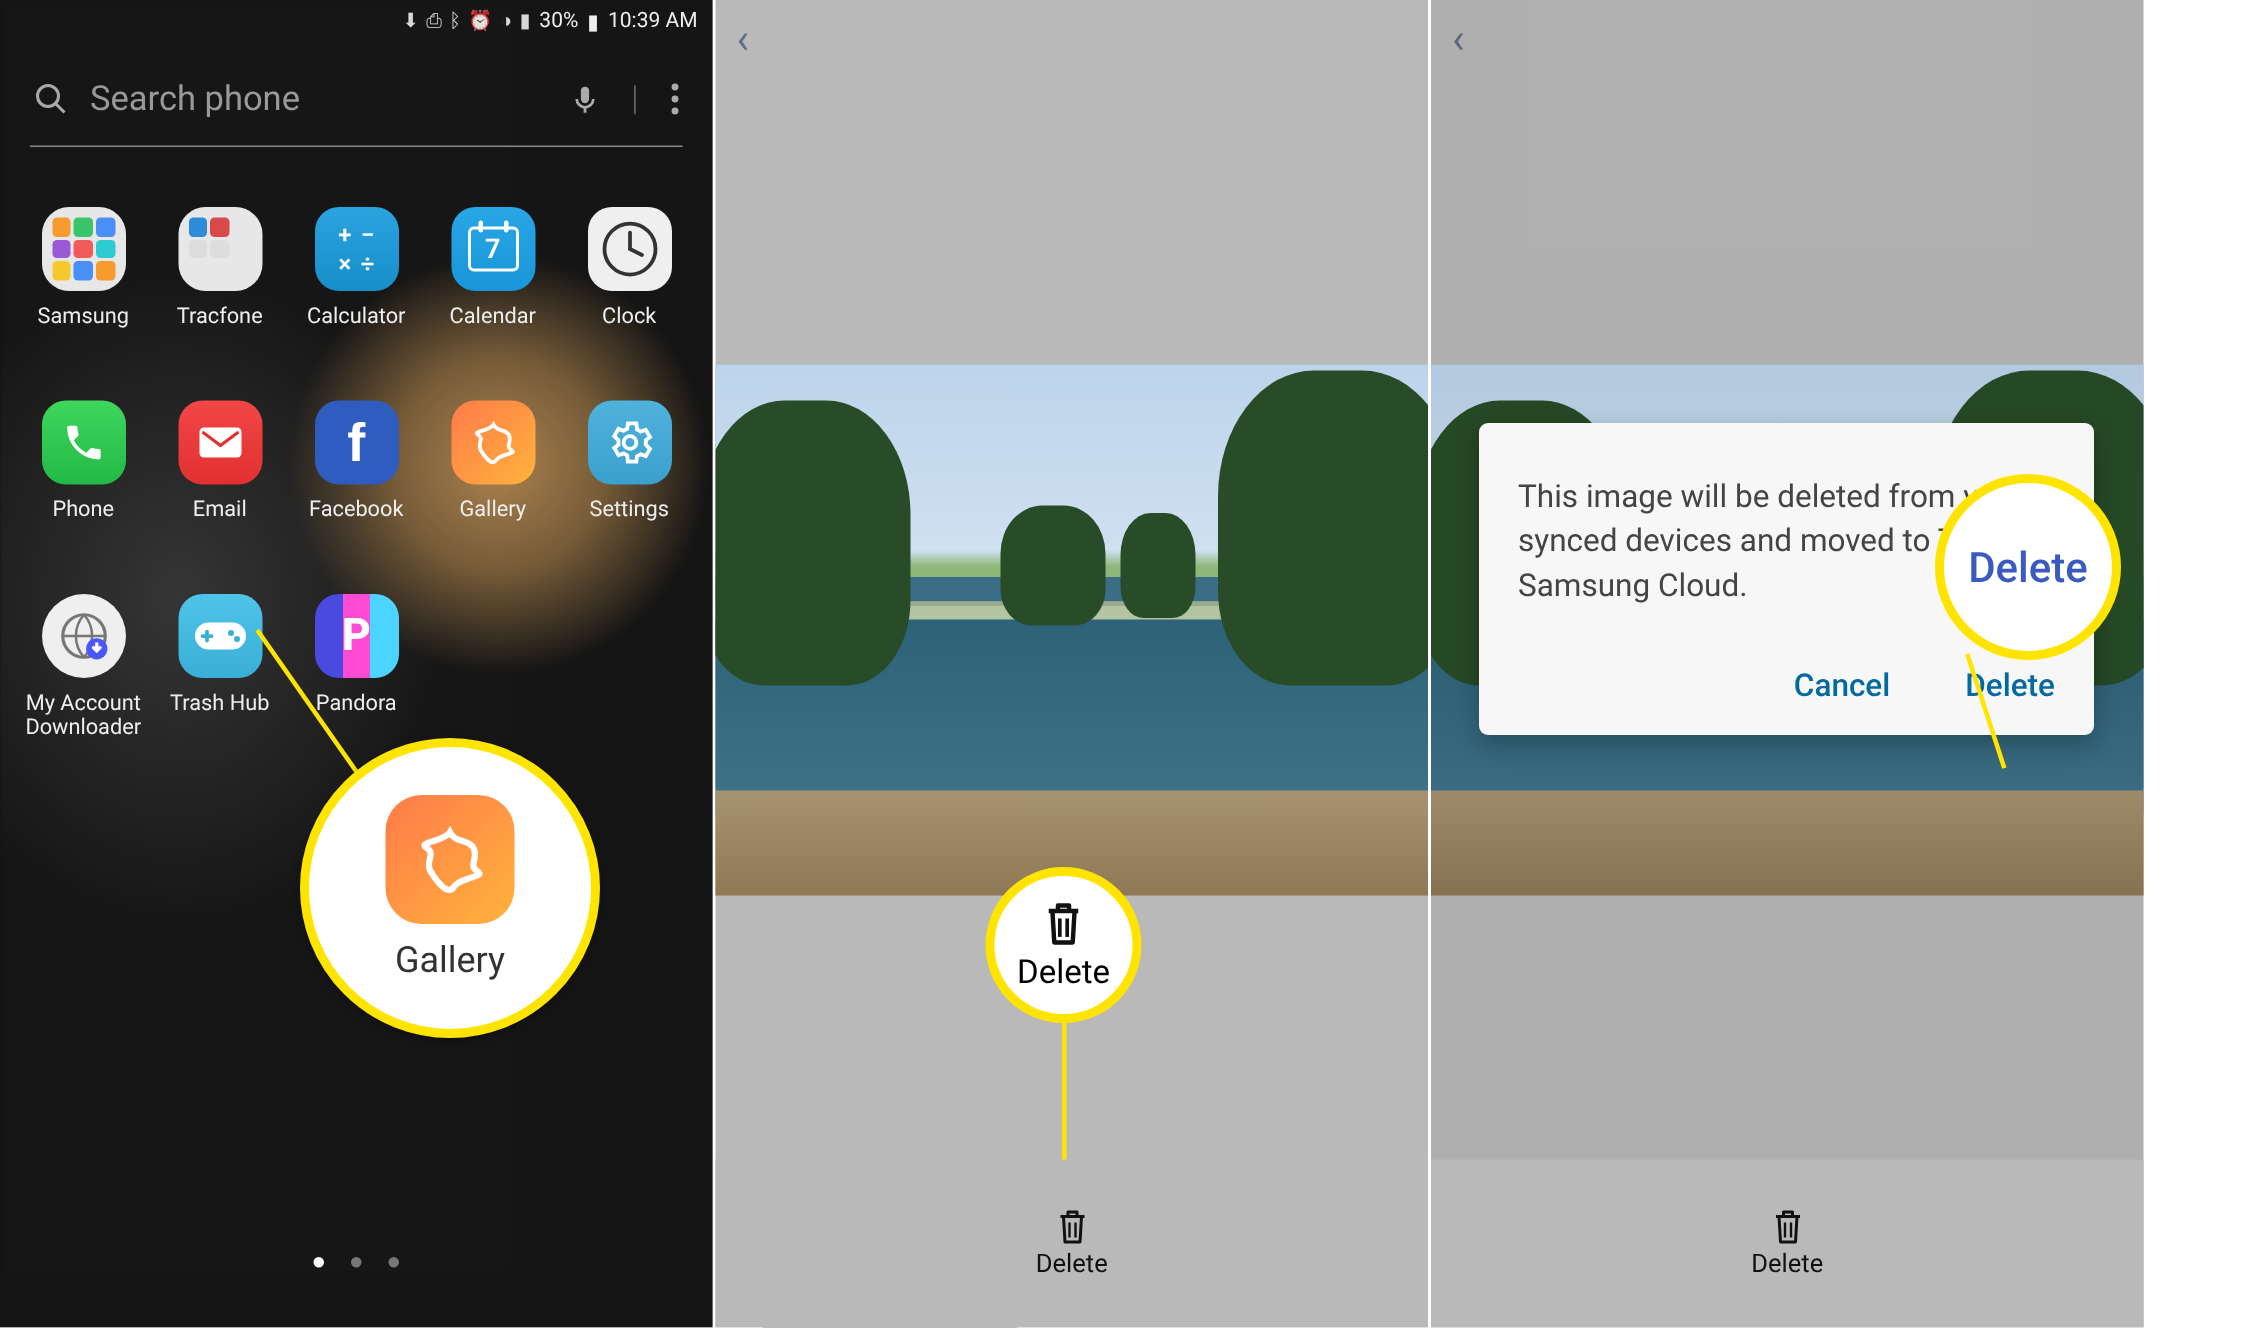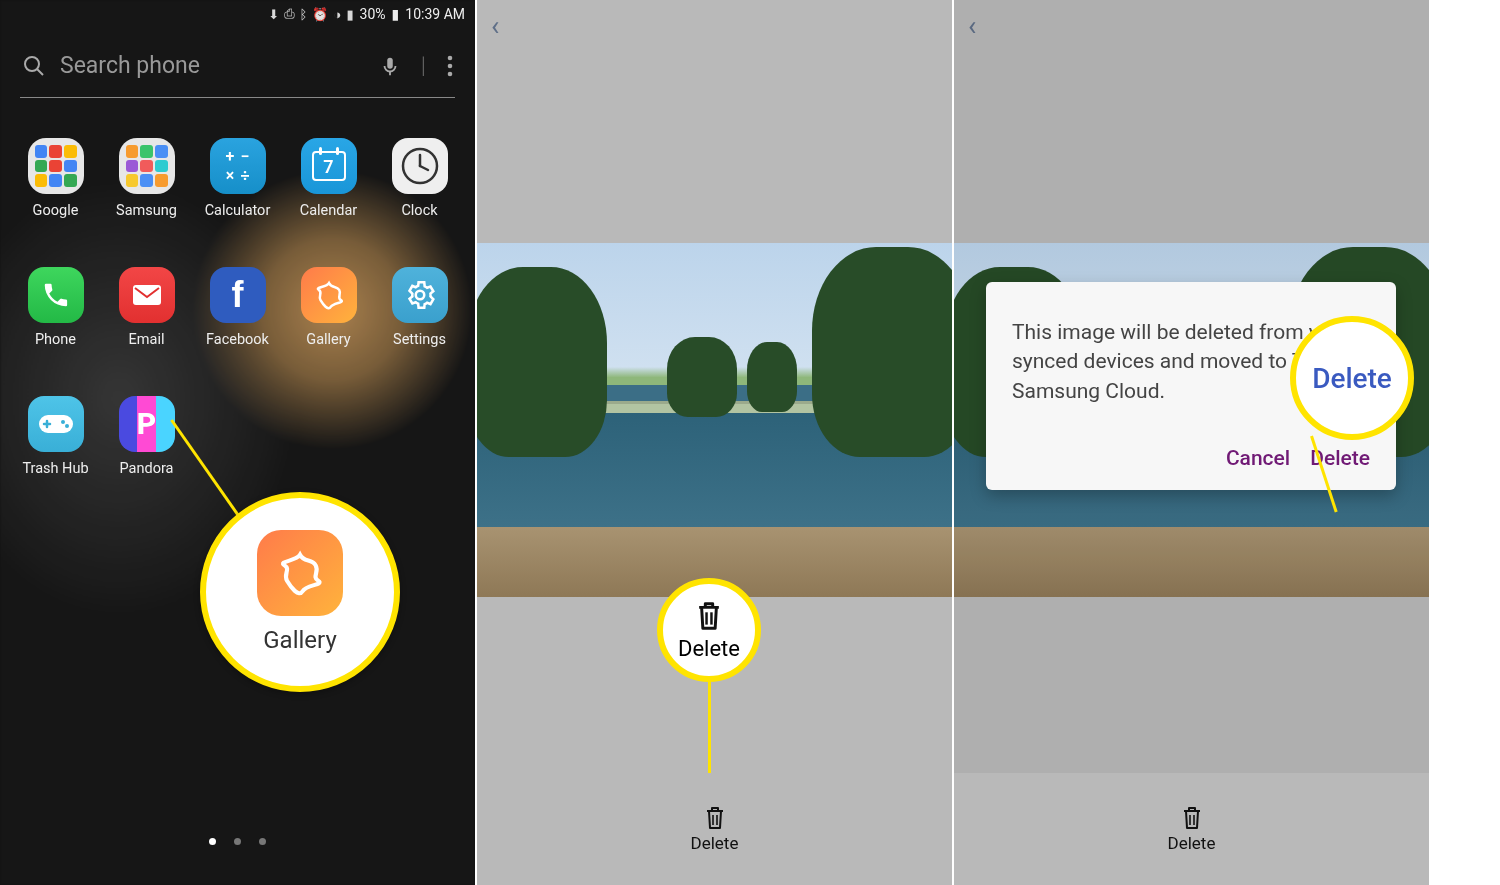--- a/index.html
+++ b/index.html
@@ -146,21 +146,21 @@
   .dim{ position:absolute; inset:0; background:rgba(0,0,0,.05); }
   .dialog{
     position:absolute; left:32px; top:282px; width:410px;
     background:#f7f7f7; border-radius:6px;
     padding: 36px 26px 20px;
     box-shadow:0 6px 16px rgba(0,0,0,.25);
     color:#222;
   }
   .dialog h3{ font-size:24px; font-weight:500; margin-bottom:26px; }
   .dialog p{ font-size:21px; color:#444; line-height:1.4; margin-bottom:40px;}
-  .dialog .actions{ display:flex; justify-content:flex-end; gap:20px; font-size:21px; color:#701a75; font-weight:500;}
+  .dialog .actions{ display:flex; justify-content:flex-end; gap:50px; font-size:21px; color:#0369a1; font-weight:500;}
   .callout-delete3{
     position:absolute; left:336px; top:316px; width:124px;height:124px;border:6px solid #ffe400;
     border-radius:50%; background:#fff; display:flex;align-items:center;justify-content:center;
   }
   .callout-delete3 span{ color:#3a5ac0; font-size:28px; font-weight:500; }
   .line3{ position:absolute; left:356px; top:436px; width:3px; height:80px; background:#ffe400; transform:rotate(-18deg); transform-origin:top; }
 
   .sep{ width:2px; background:#fff; height:885px; }
 
   
@@ -208,50 +208,50 @@
         <circle cx="3" cy="11" r="2.3" fill="#aaa"></circle>
         <circle cx="3" cy="19" r="2.3" fill="#aaa"></circle>
     </svg>
   </div>
 
   <div class="grid">
 
     <div class="app">
       <div class="icon folder">
         <div class="folder-grid">
-          <span style="background:#4285f4"></span>
-            <span style="background:#ea4335"></span>
-            <span style="background:#fbbc05"></span>
-          <span style="background:#34a853"></span>
-            <span style="background:#ea4335"></span>
-            <span style="background:#4285f4"></span>
-          <span style="background:#fbbc05"></span>
-            <span style="background:#4285f4"></span>
-            <span style="background:#34a853"></span>
-        </div>
-      </div>
-      <div class="app-label">Google</div>
-    </div>
-    <div class="app">
-      <div class="icon folder">
-        <div class="folder-grid">
           <span style="background:#f79b2e"></span>
             <span style="background:#3ac46b"></span>
             <span style="background:#4a8ff5"></span>
           <span style="background:#9b59d6"></span>
             <span style="background:#f15b5b"></span>
             <span style="background:#2ecbd0"></span>
           <span style="background:#f7c92e"></span>
             <span style="background:#4a8ff5"></span>
             <span style="background:#f79b2e"></span>
         </div>
       </div>
       <div class="app-label">Samsung</div>
     </div>
     <div class="app">
+      <div class="icon folder">
+        <div class="folder-grid">
+          <span style="background:#2e8bd8"></span>
+            <span style="background:#d84a4a"></span>
+            <span></span>
+          <span style="background:#ddd"></span>
+            <span style="background:#ddd"></span>
+            <span></span>
+          <span></span>
+            <span></span>
+            <span></span>
+        </div>
+      </div>
+      <div class="app-label">Tracfone</div>
+    </div>
+    <div class="app">
       <div class="icon calc">
         <div style="display:grid;grid-template-columns:1fr 1fr;gap:0 6px;font-size:16px;">
           <span>+</span>
             <span>−</span>
             <span>×</span>
             <span>÷</span>
         </div>
       </div>
       <div class="app-label">Calculator</div>
     </div>
@@ -309,20 +309,31 @@
       <div class="app-label">Gallery</div>
     </div>
     <div class="app">
       <div class="icon settings">
         <svg width="34" height="34" viewBox="0 0 24 24">
             <path d="M19.4 13a7.5 7.5 0 000-2l2-1.6-2-3.4-2.4.9a7.5 7.5 0 00-1.7-1L15 3h-4l-.3 2.5a7.5 7.5 0 00-1.7 1l-2.4-.9-2 3.4L6.6 11a7.5 7.5 0 000 2l-2 1.6 2 3.4 2.4-.9a7.5 7.5 0 001.7 1L11 21h4l.3-2.5a7.5 7.5 0 001.7-1l2.4.9 2-3.4z" fill="none" stroke="#fff" stroke-width="1.8"></path>
             <circle cx="12" cy="12" r="3" fill="none" stroke="#fff" stroke-width="1.8"></circle>
           </svg>
       </div>
       <div class="app-label">Settings</div>
+    </div>
+    <div class="app">
+      <div class="icon acct">
+        <svg width="34" height="34" viewBox="0 0 24 24">
+            <circle cx="12" cy="12" r="10" fill="none" stroke="#777" stroke-width="1.5"></circle>
+            <path d="M2 12h20M12 2a15 15 0 010 20M12 2a15 15 0 000 20" fill="none" stroke="#777" stroke-width="1.2"></path>
+            <circle cx="18" cy="18" r="5" fill="#4a57ff"></circle>
+            <path d="M18 15v4m-2-2l2 2 2-2" stroke="#fff" stroke-width="1.5" fill="none"></path>
+          </svg>
+      </div>
+      <div class="app-label">My Account Downloader</div>
     </div>
 
     <div class="app">
       <div class="icon games">
         <svg width="38" height="26" viewBox="0 0 38 26">
             <rect x="2" y="4" width="34" height="18" rx="9" fill="#fff"></rect>
             <path d="M10 10v6M7 13h6" stroke="#39afd7" stroke-width="2.5" stroke-linecap="round"></path>
             <circle cx="26" cy="11" r="2" fill="#39afd7"></circle>
             <circle cx="30" cy="15" r="2" fill="#39afd7"></circle>
           </svg>

